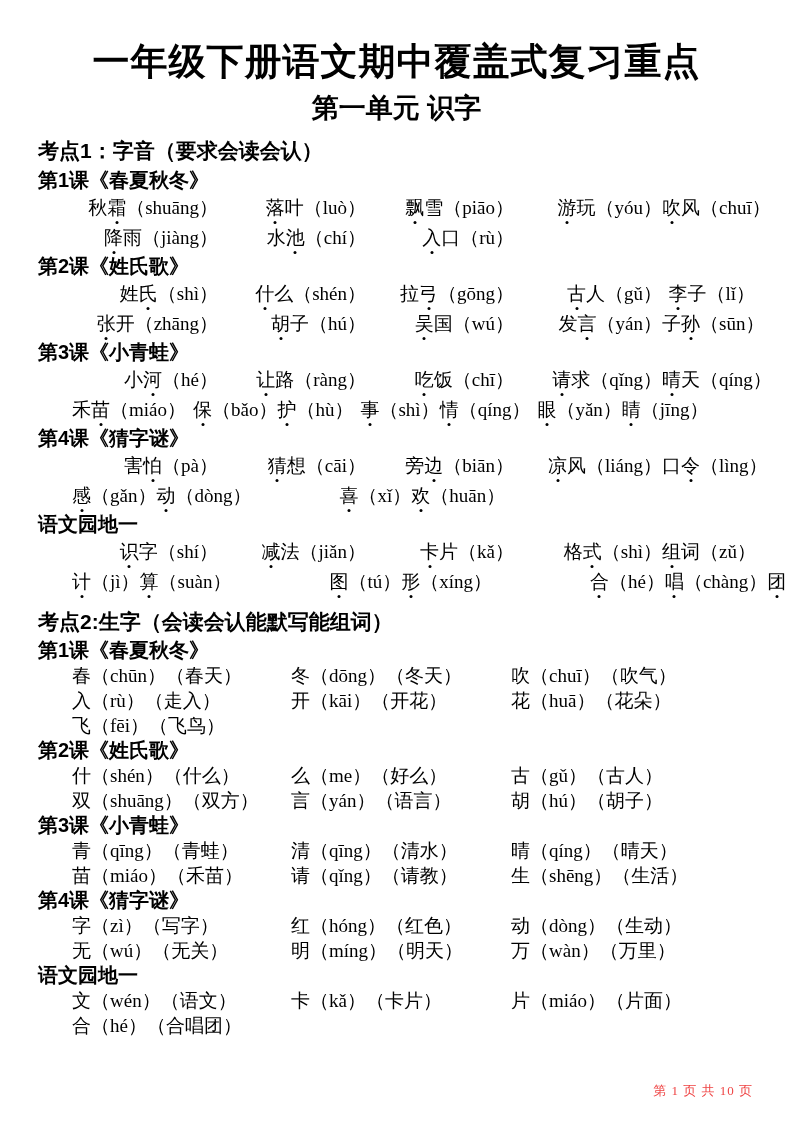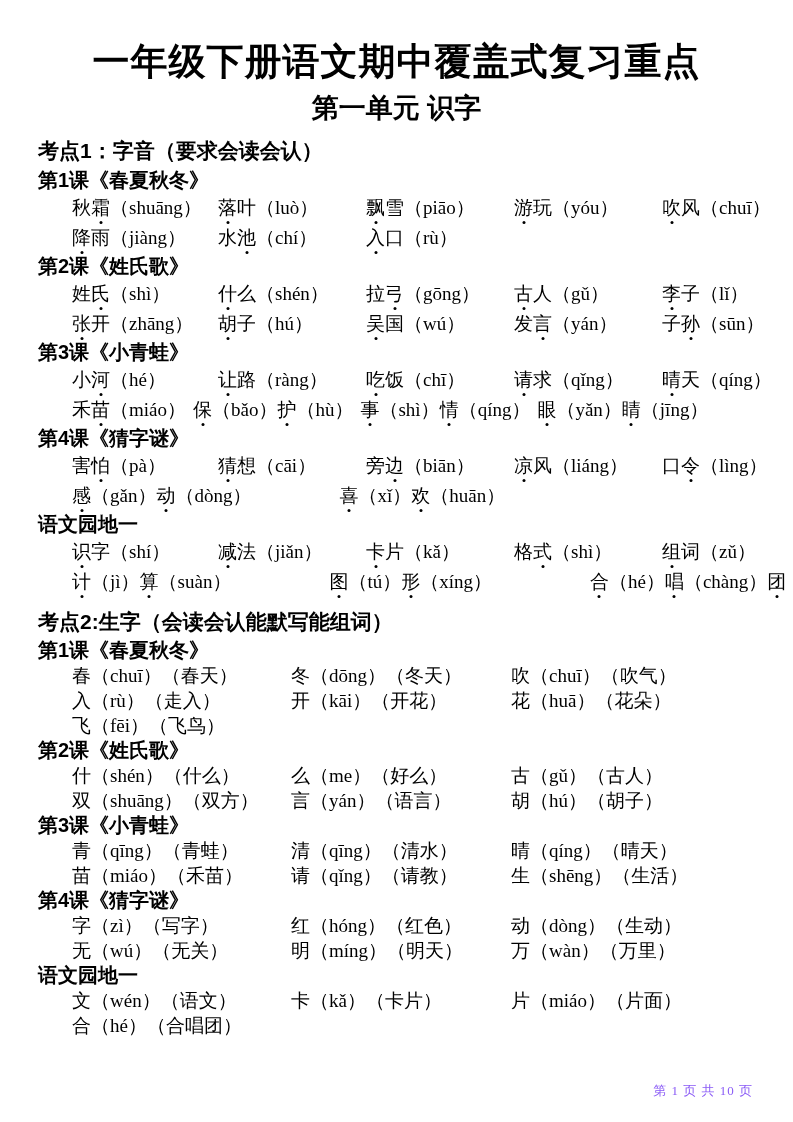--- a/index.html
+++ b/index.html
@@ -23,36 +23,36 @@
   }
   .kp2 .section-heading{margin-top:12px;}
   .lesson-heading{
     font-family:"Liberation Sans",sans-serif;font-weight:bold;
     font-size:20px;line-height:26px;
   }
   .kp2 .lesson-heading{line-height:25px;}
   .row{
     padding-left:34px;font-size:19px;display:grid;align-items:center;
   }
-  .kp1 .row{height:30px;}
+  .kp1 .row{height:30px;text-align:right;}
   .kp2 .row{height:25px;}
   .grid5{grid-template-columns:146px 148px 148px 148px auto;}
   .grid3{grid-template-columns:219px 220px auto;}
   .flow-sm{display:flex;gap:7px;}
   .flow-md{display:flex;gap:98px;}
   .flow-lg{display:flex;gap:88px;}
   .item{white-space:nowrap;}
   .em{position:relative;display:inline-block;}
   .em::after{
     content:"";position:absolute;left:50%;transform:translateX(-50%);
     bottom:-3px;width:3px;height:3px;border-radius:50%;background:#000;
   }
   .footer{
     position:absolute;right:40px;bottom:22px;
-    font-size:13px;color:#8b5cf6;letter-spacing:1px;
+    font-size:13px;color:#ef4444;letter-spacing:1px;
   }
 </style>
 </head>
 <body>
 
 <div class="page">
   <h1 class="title">一年级下册语文期中覆盖式复习重点</h1>
   <div class="subtitle">第一单元 识字</div>
   <div id="sections">
       <section class="section kp1">
@@ -122,21 +122,21 @@
         <div class="row flow-md">
           <span class="item"><span class="em">计</span>（jì）<span class="em">算</span>（suàn）</span>
           <span class="item"><span class="em">图</span>（tú）<span class="em">形</span>（xíng）</span>
           <span class="item"><span class="em">合</span>（hé）<span class="em">唱</span>（chàng）<span class="em">团</span>（tuán）</span>
         </div>
       </section>
       <section class="section kp2">
         <div class="section-heading">考点2:生字（会读会认能默写能组词）</div>
         <div class="lesson-heading">第1课《春夏秋冬》</div>
         <div class="row grid3">
-          <span class="item">春（chuī）（春天）</span>
+          <span class="item">春（chūn）（春天）</span>
           <span class="item">冬（dōng）（冬天）</span>
           <span class="item">吹（chuī）（吹气）</span>
         </div>
         <div class="row grid3">
           <span class="item">入（rù）（走入）</span>
           <span class="item">开（kāi）（开花）</span>
           <span class="item">花（huā）（花朵）</span>
         </div>
         <div class="row grid3">
           <span class="item">飞（fēi）（飞鸟）</span>

